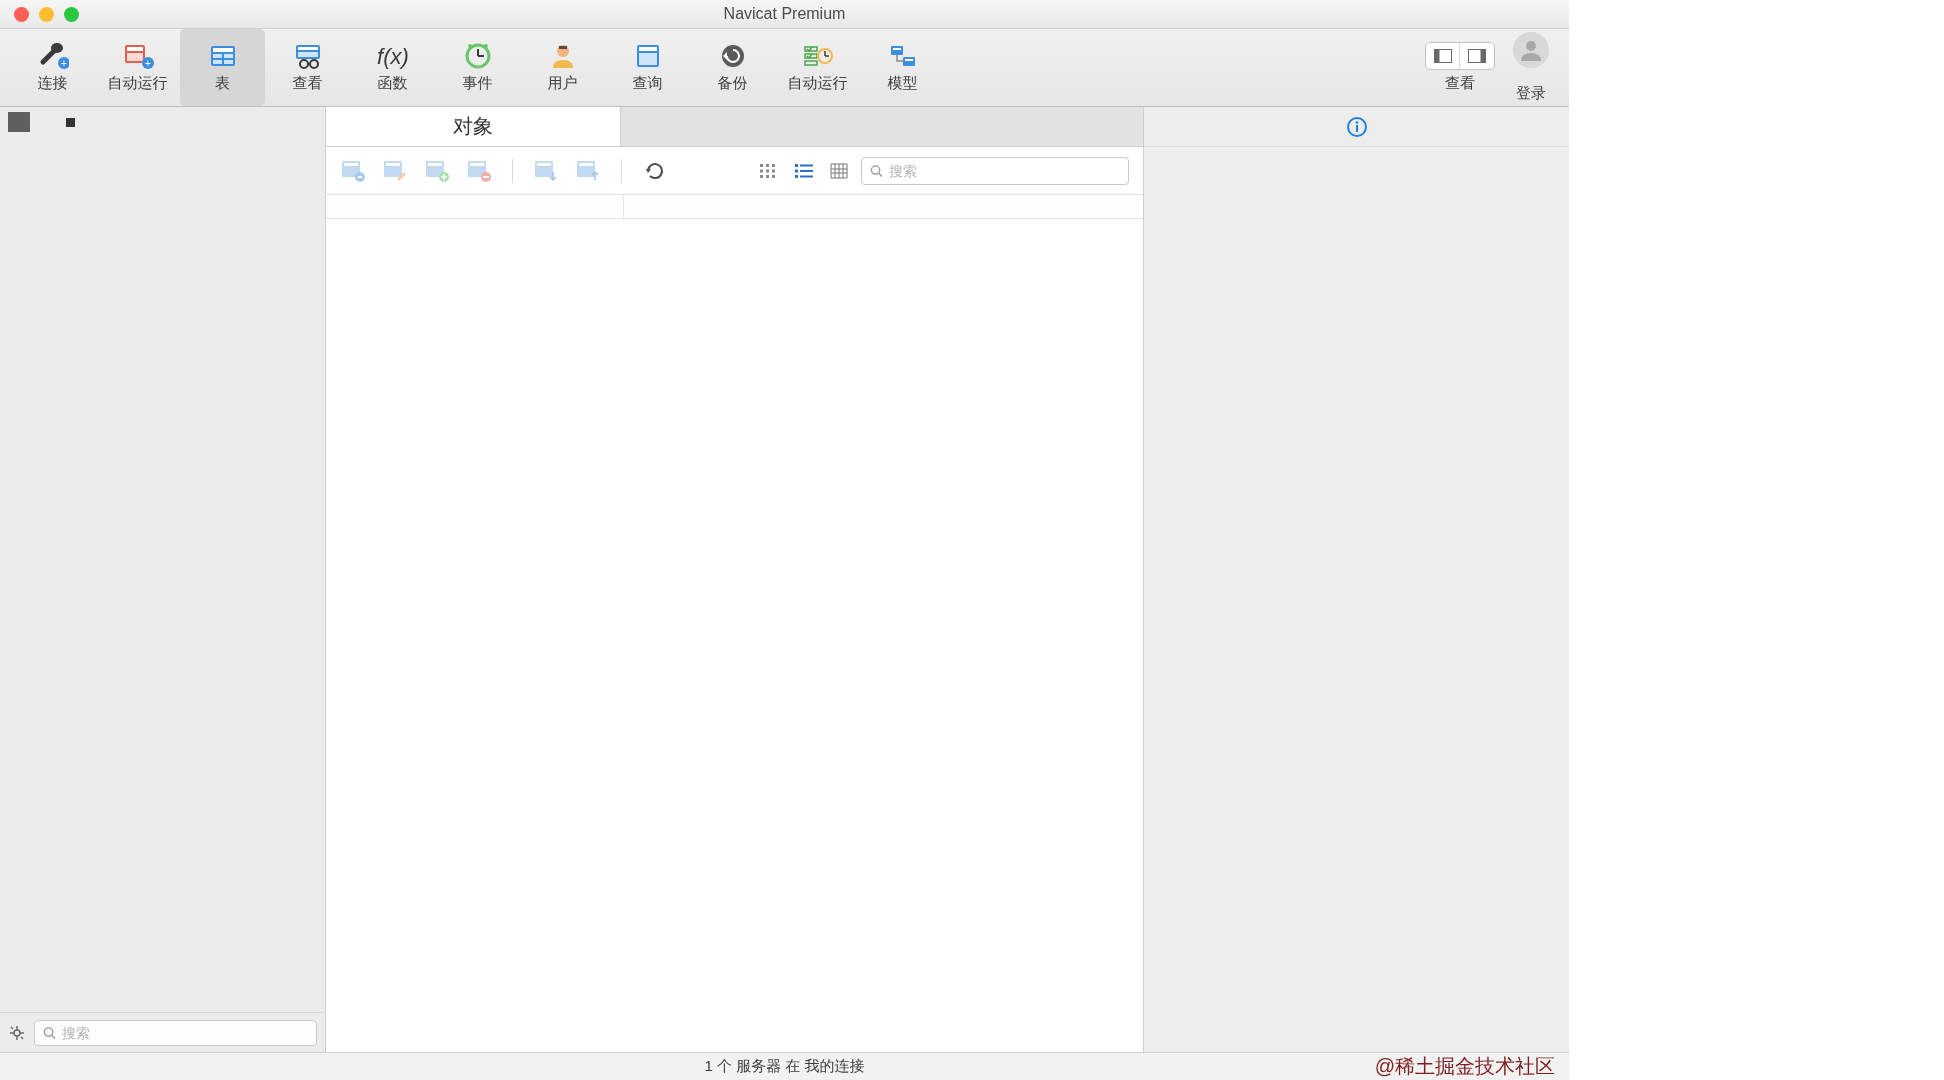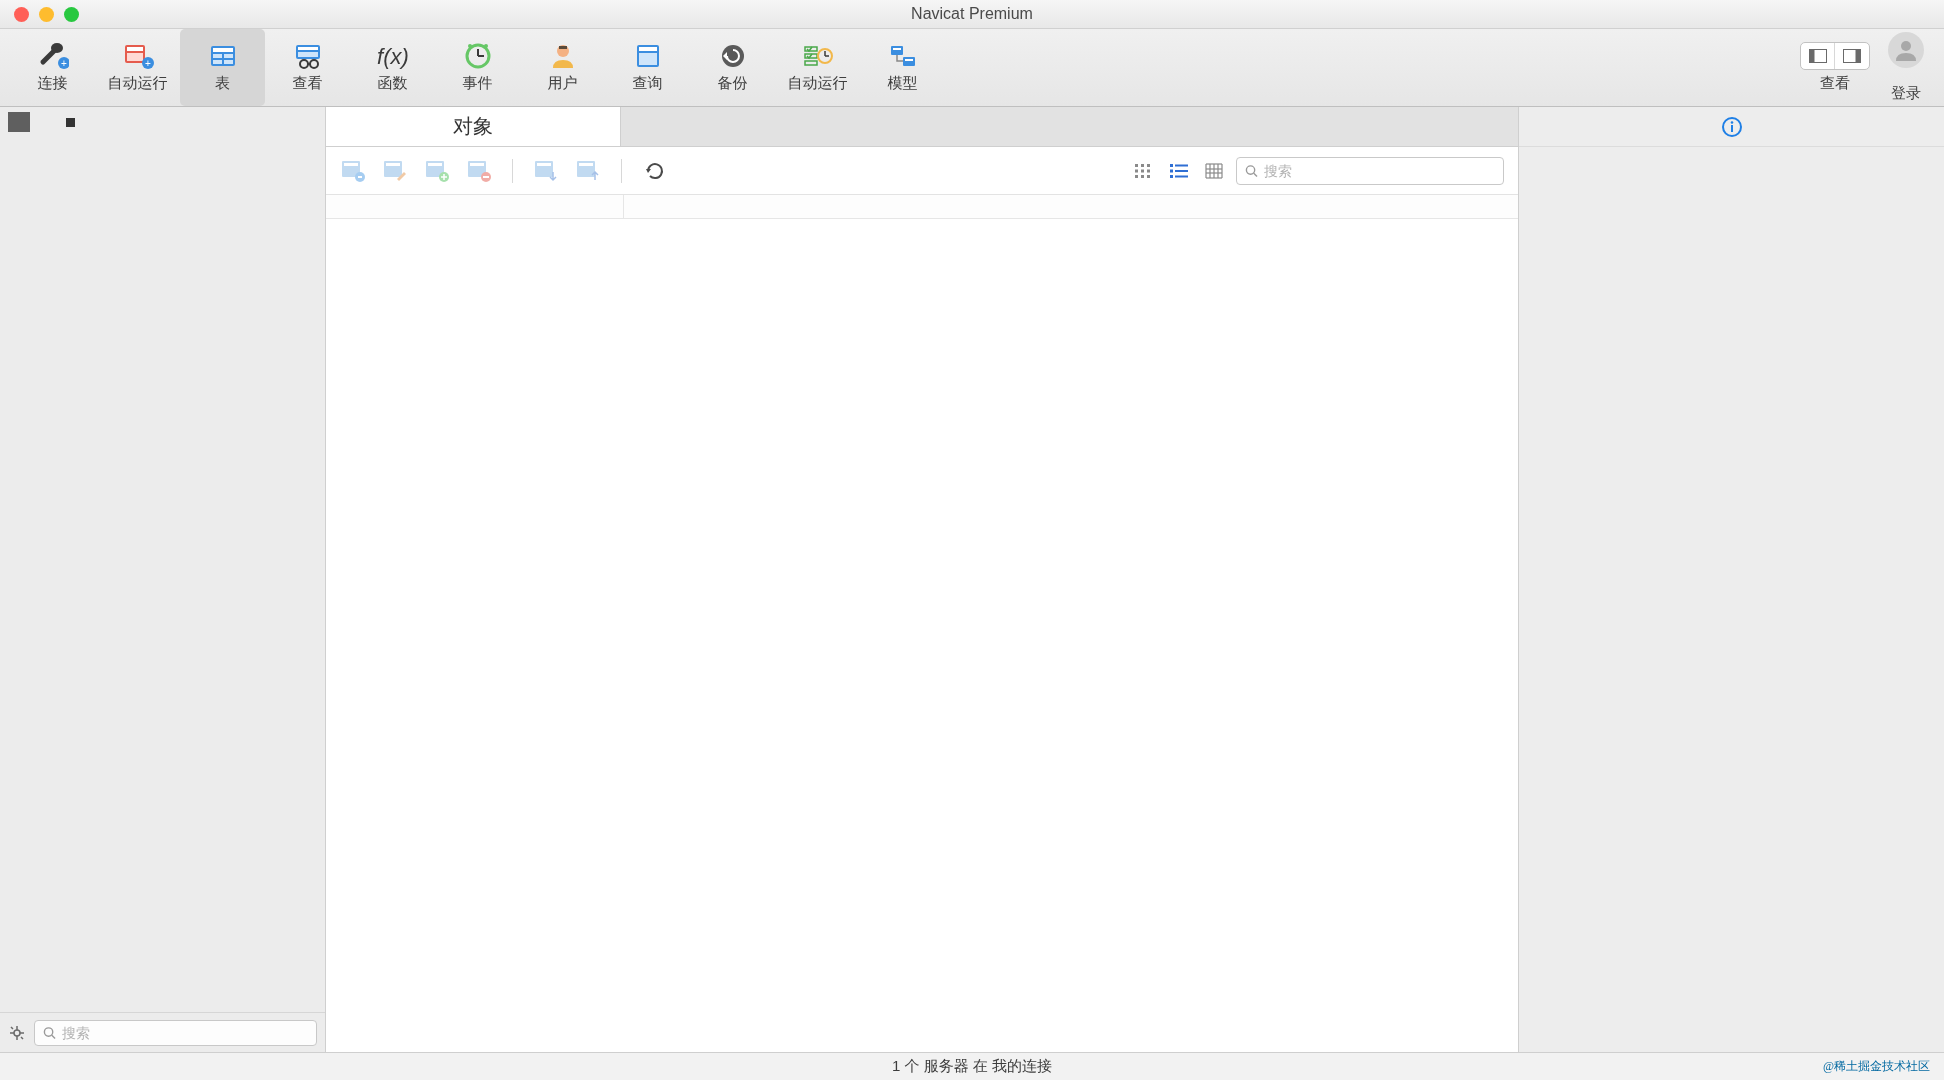--- a/index.html
+++ b/index.html
@@ -1,17 +1,17 @@
 <!DOCTYPE html>
 <html><head>
 <meta charset="utf-8">
 <style>
 * { margin:0; padding:0; box-sizing:border-box; font-family:-apple-system,"SF Pro Text","Helvetica Neue",Arial,sans-serif; }
 html,body{width:1944px;height:1080px;overflow:hidden;background:#fff;}
-.window{width:1944px;height:1080px;display:flex;flex-direction:column;background:#ececec;}
+.window{width:1569px;height:1080px;display:flex;flex-direction:column;background:#ececec;}
 .titlebar{height:29px;background:linear-gradient(#f6f6f6,#e8e8e8);border-bottom:1px solid #d0d0d0;display:flex;align-items:center;position:relative;}
 .traffic{display:flex;gap:10px;padding-left:14px;}
 .dot{width:15px;height:15px;border-radius:50%;}
 .dot.r{background:#ff5f57;}
 .dot.y{background:#febc2e;}
 .dot.g{background:#28c840;}
 .titlebar .title{position:absolute;left:0;right:0;text-align:center;font-size:16px;color:#4a4a4a;pointer-events:none;}
 .toolbar{height:78px;background:linear-gradient(#f0f0f0,#e6e6e6);border-bottom:1px solid #bfbfbf;display:flex;align-items:stretch;padding:0 10px;}
 .tb-item{width:85px;display:flex;flex-direction:column;align-items:center;justify-content:center;gap:4px;cursor:default;border-radius:5px;}
 .tb-item.active{background:#d6d6d6;}
@@ -49,21 +49,21 @@
 .searchbox{width:268px;height:28px;border:1px solid #c9c9c9;border-radius:4px;background:#fff;display:flex;align-items:center;gap:6px;padding:0 8px;}
 .searchbox input{border:none;outline:none;font-size:14px;color:#333;width:100%;background:transparent;}
 .headerrow{height:24px;background:#fdfdfd;border-bottom:1px solid #e6e6e6;display:flex;}
 .hcol{border-right:1px solid #e6e6e6;}
 .hcol:first-child{width:298px;}
 .content{flex:1;background:#fff;}
 .rightpanel{width:426px;background:#ededed;border-left:1px solid #cfcfcf;display:flex;flex-direction:column;}
 .rp-top{height:40px;display:flex;align-items:center;justify-content:center;border-bottom:1px solid #dcdcdc;}
 .info-ico{color:#1e7fe6;}
 .statusbar{height:28px;background:#f2f2f2;border-top:1px solid #cfcfcf;display:flex;align-items:center;justify-content:center;font-size:15px;color:#3d3d3d;position:relative;}
-.watermark{position:absolute;right:14px;color:#0369a1;font-size:12px;font-family:Liberation Serif, serif;}
+.watermark{position:absolute;right:14px;color:#7f1d1d;font-size:20px;}
 .lbl-small{font-size:15px;color:#3e3e3e;}
 svg{display:block;}
 ::placeholder{color:#b3b3b3;}
 </style>
 </head>
 <body>
 
 <div class="window">
 
   <div class="titlebar">

